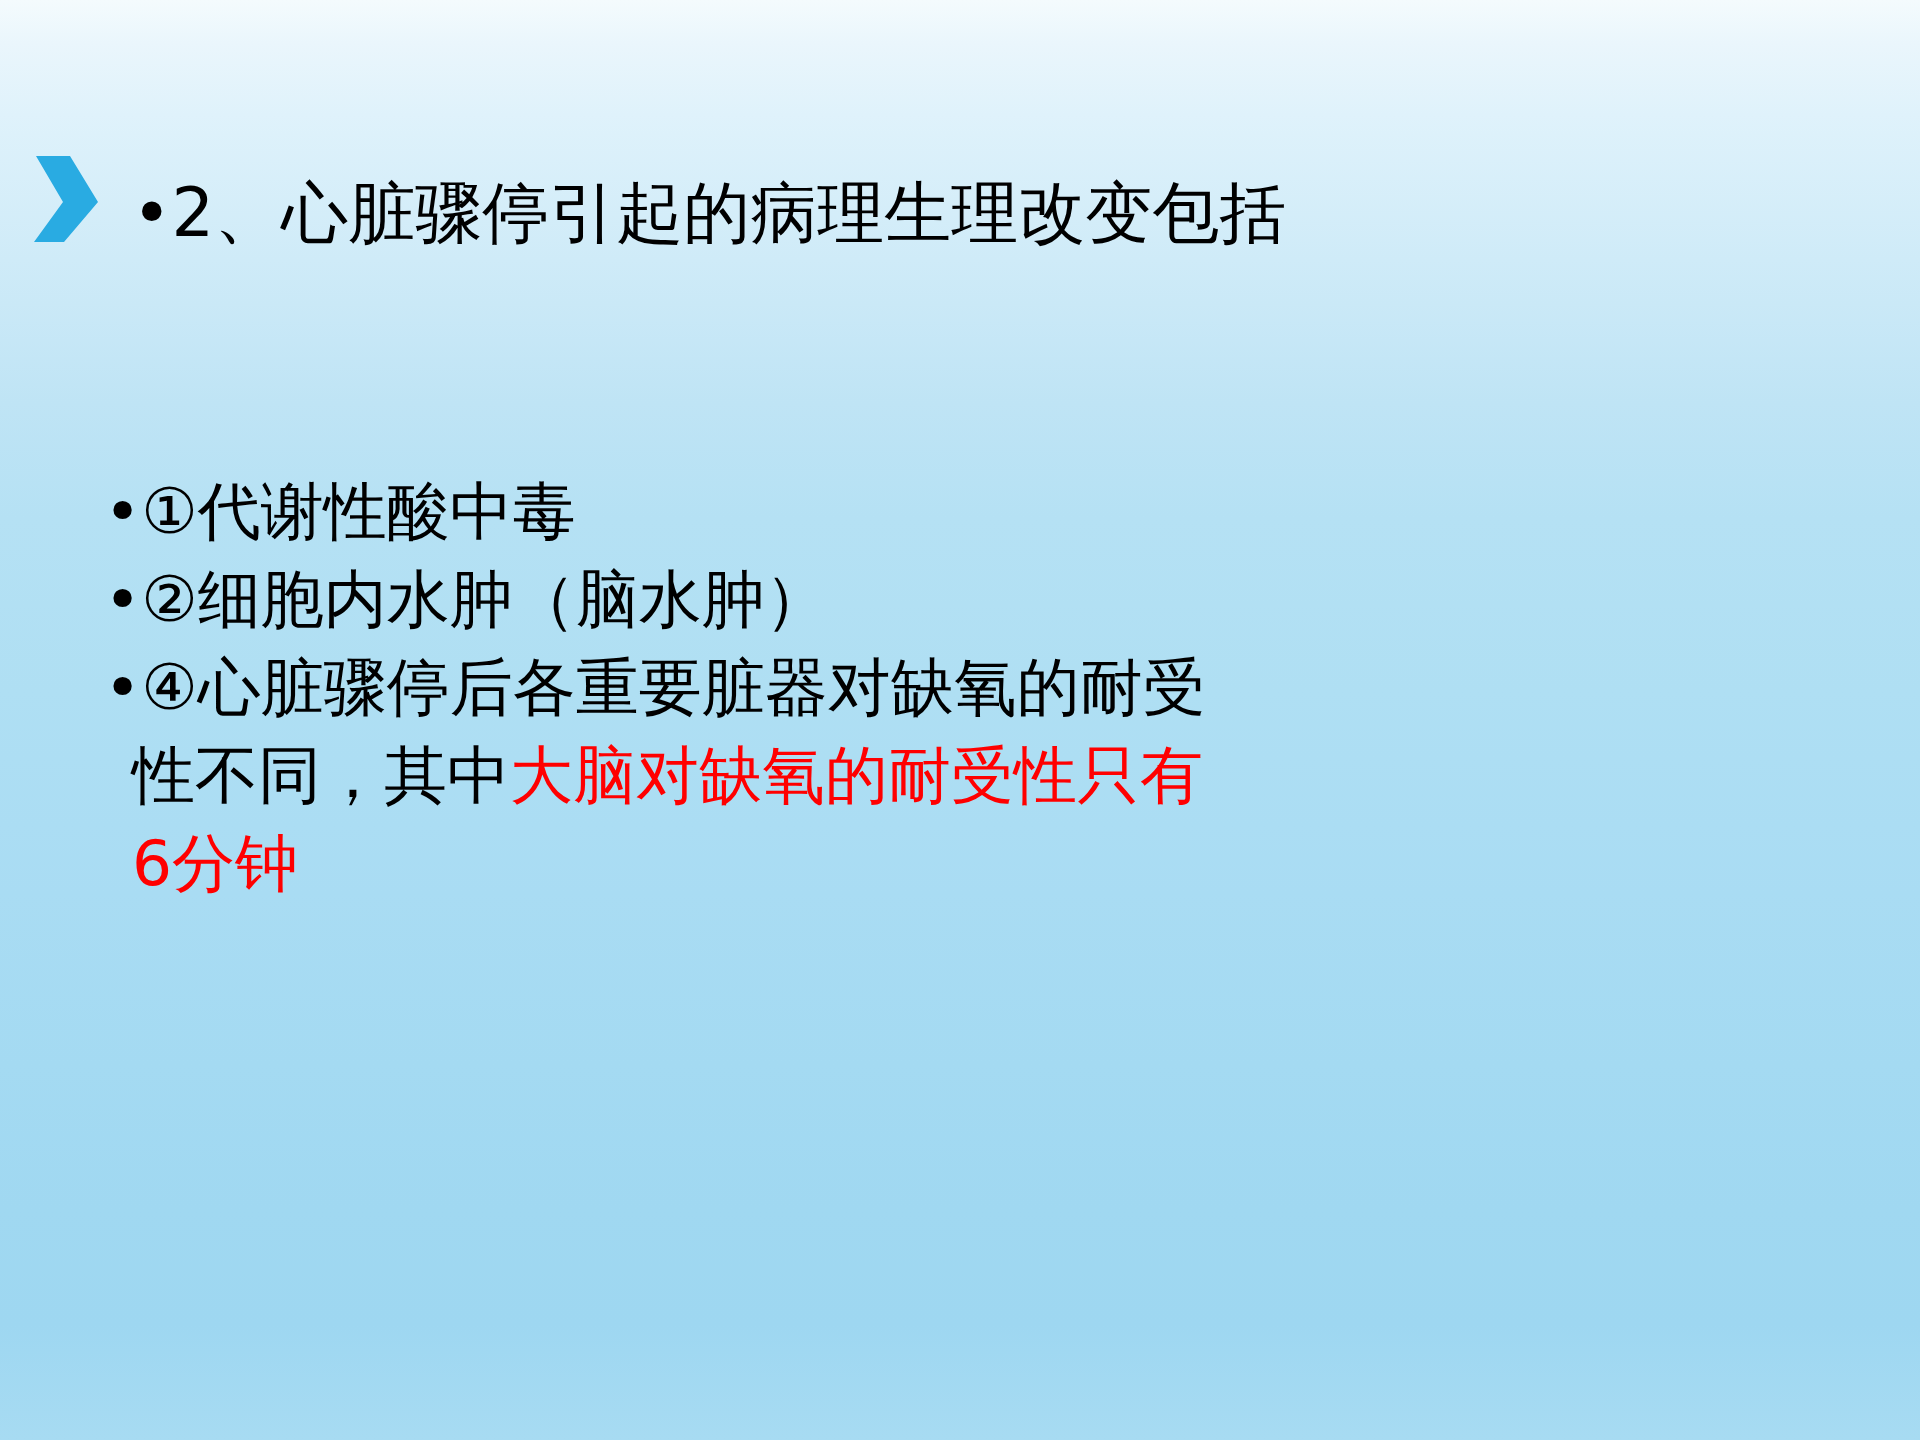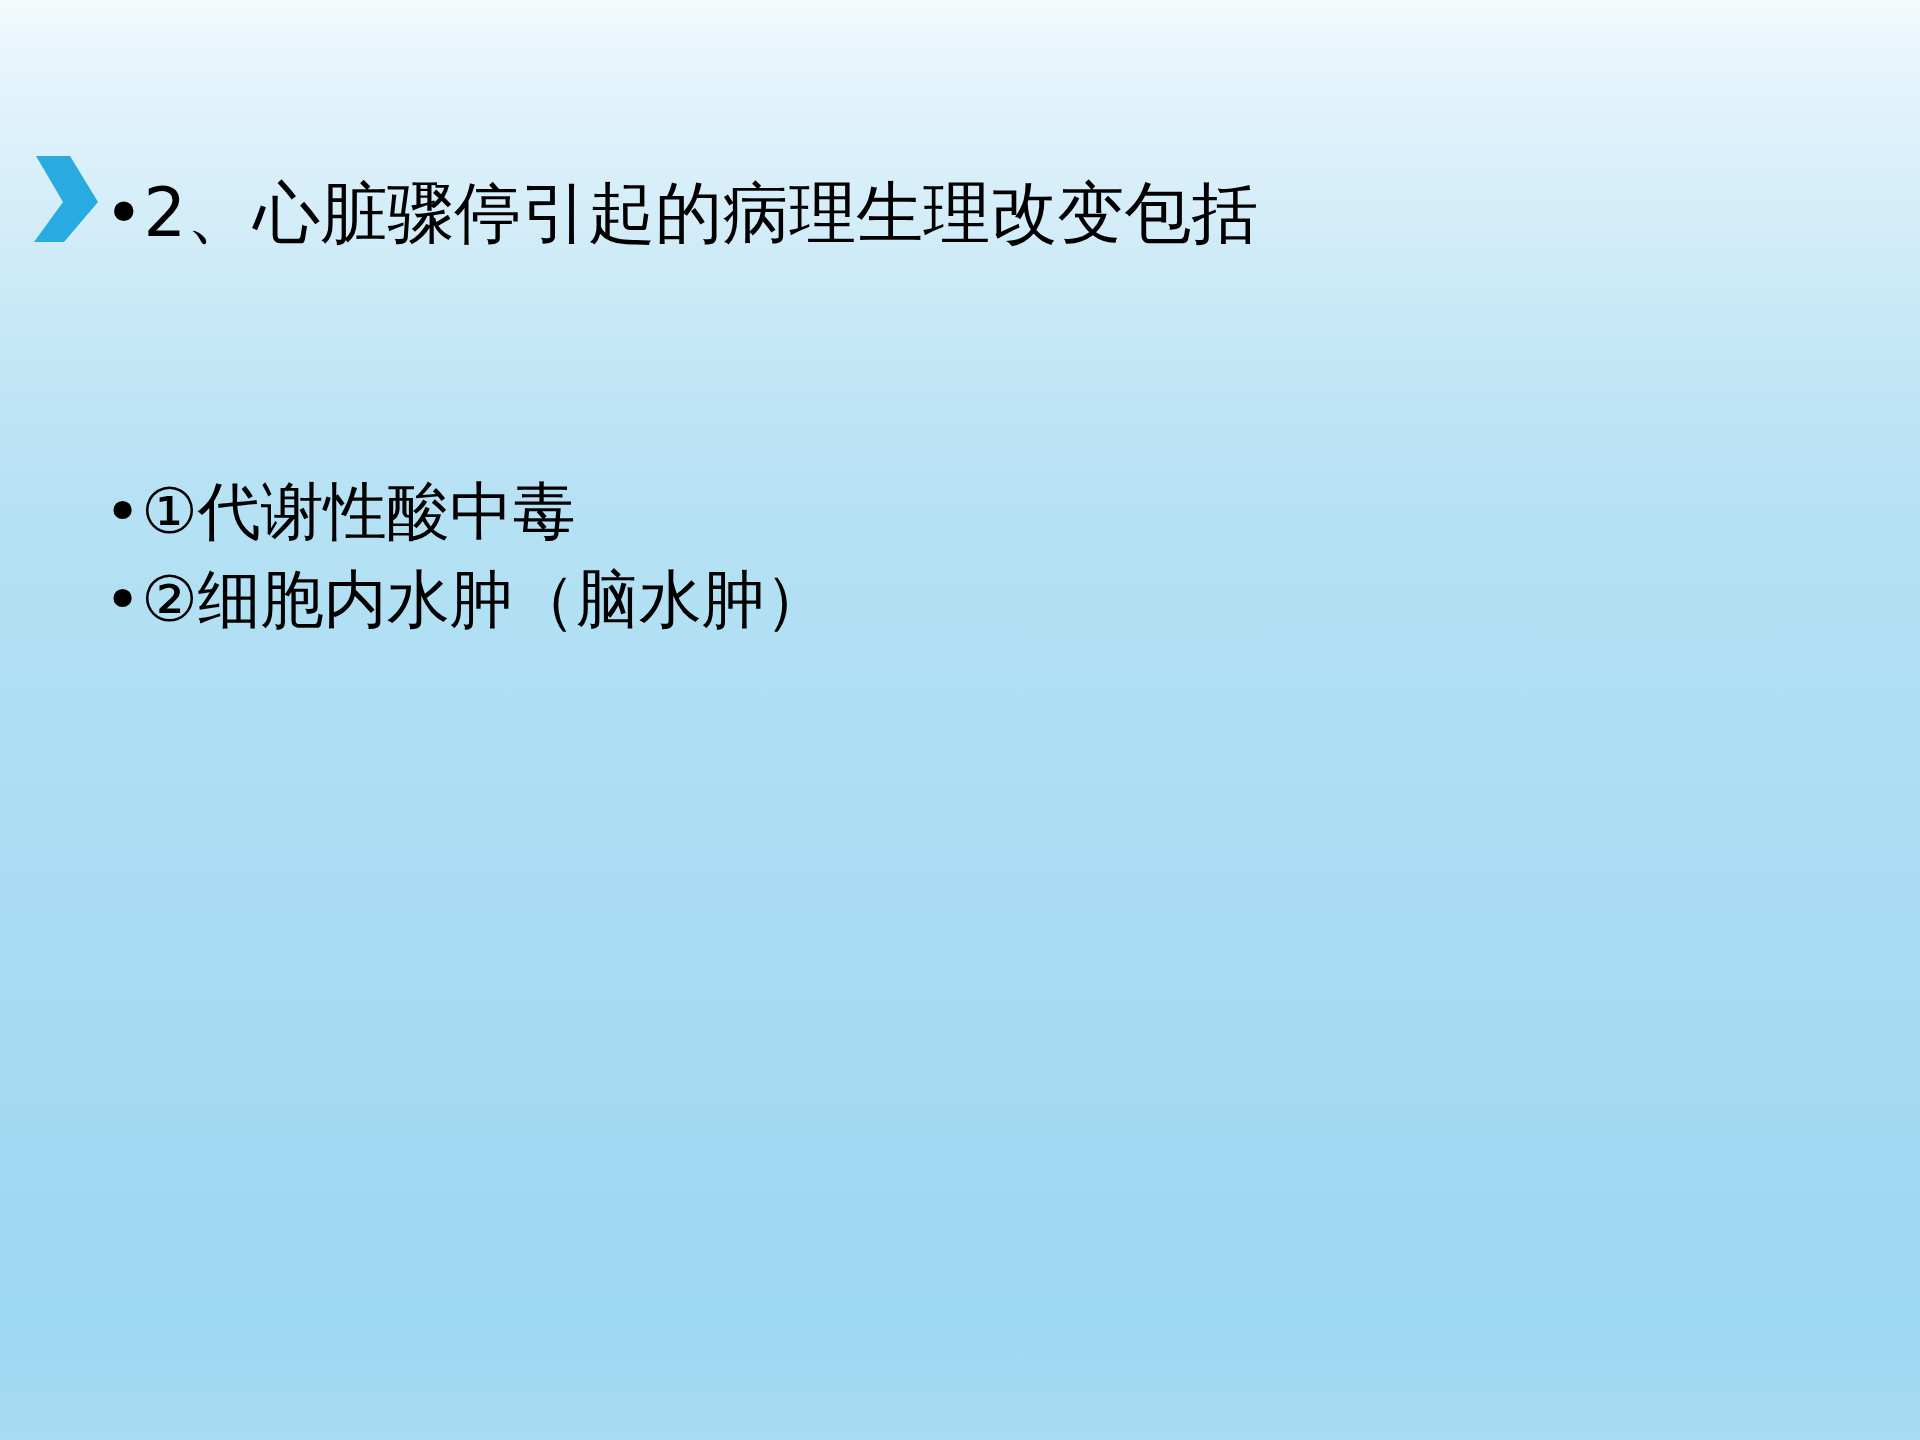--- a/index.html
+++ b/index.html
@@ -70,21 +70,21 @@
     line-height: 88px;
     color: #000000;
   }
   .body-item .bullet-glyph { letter-spacing: 0; }
   .wrap-line {
     display: block;
     padding-left: 28px;
   }
   .hl-red { color: #ff0000; }
 
-  .nowrap { white-space: nowrap; }
+  .nowrap { white-space: nowrap; margin-left: 28px; }
 </style>
 </head>
 <body>
 
 <div id="slide">
 
   <div class="chevron">
     <svg viewBox="0 0 68 126" preserveAspectRatio="none" aria-hidden="true">
       <polygon points="3,40 37,40 65,86 31,126 1,126 30,86" fill="#29abe2"></polygon>
     </svg>
@@ -100,16 +100,21 @@
 
     <div class="body-item">
       <span class="bullet-glyph">•</span><span>①代谢性酸中毒</span>
     </div>
 
     <div class="body-item">
       <span class="bullet-glyph">•</span><span>②细胞内水肿（脑水肿）</span>
     </div>
 
 
+    <div class="body-item">
+      <span class="bullet-glyph">•</span><span>④心脏骤停后各重要脏器对缺氧的耐受</span>
+      <span class="wrap-line"><span>性不同，其中</span><span class="hl-red">大脑对缺氧的耐受性只有</span></span>
+      <span class="wrap-line hl-red">6分钟</span>
+    </div>
 
   </div>
 
 </div>
 
 </body></html>

